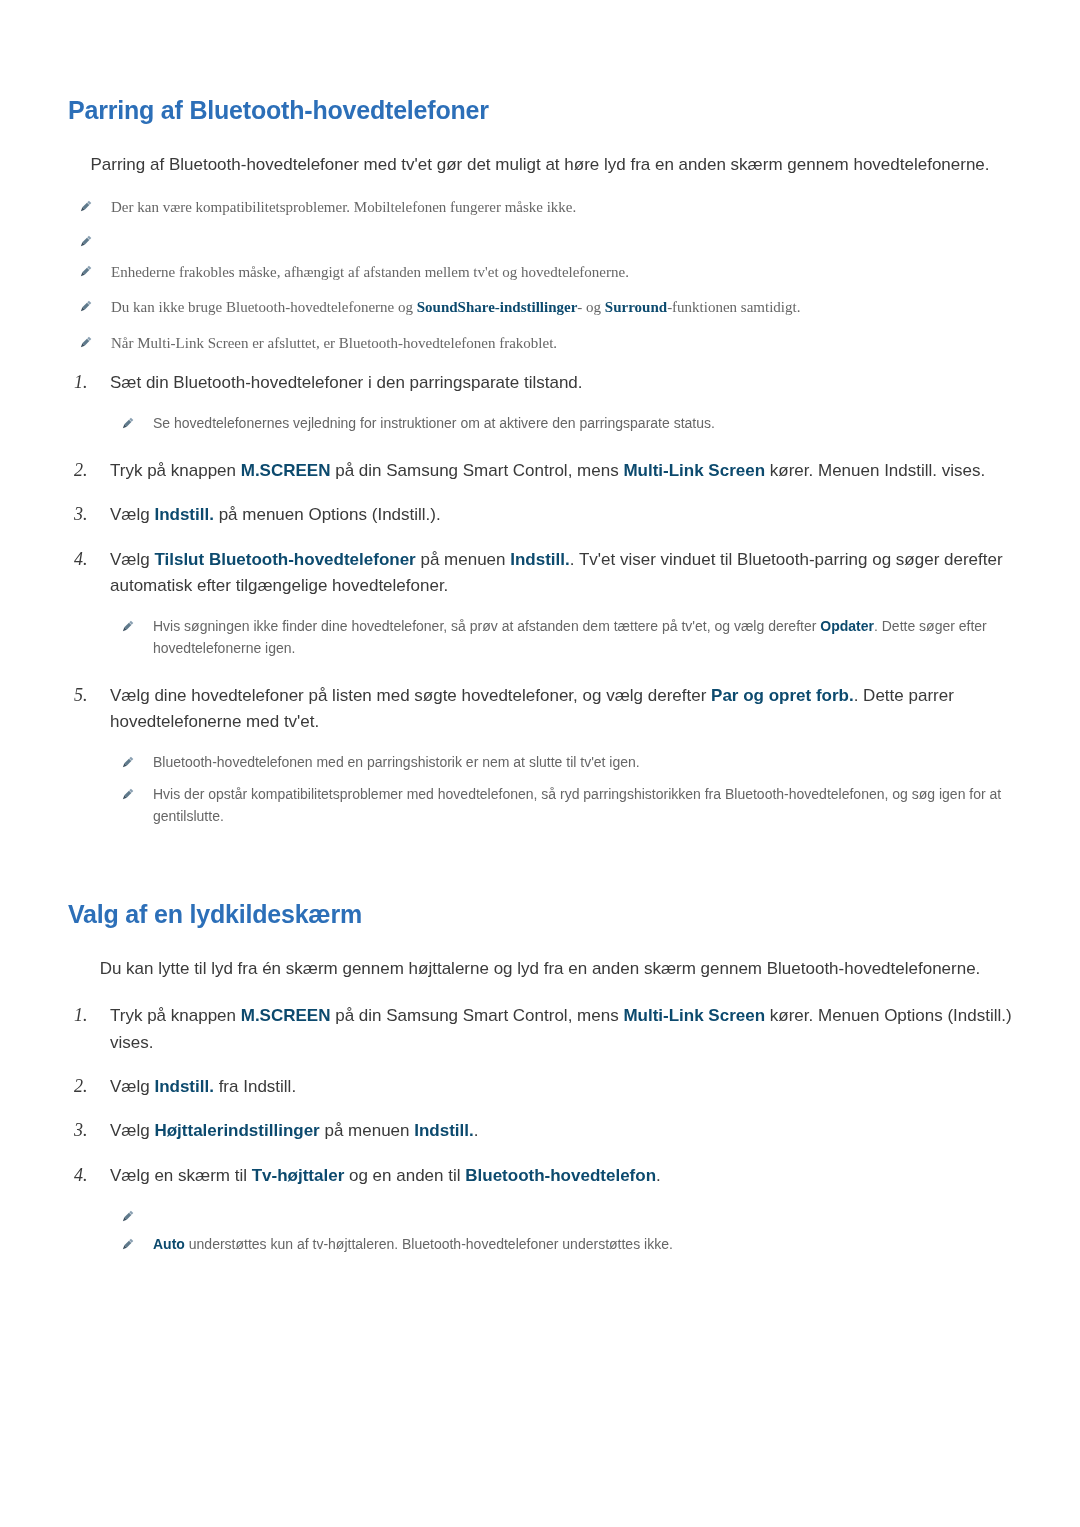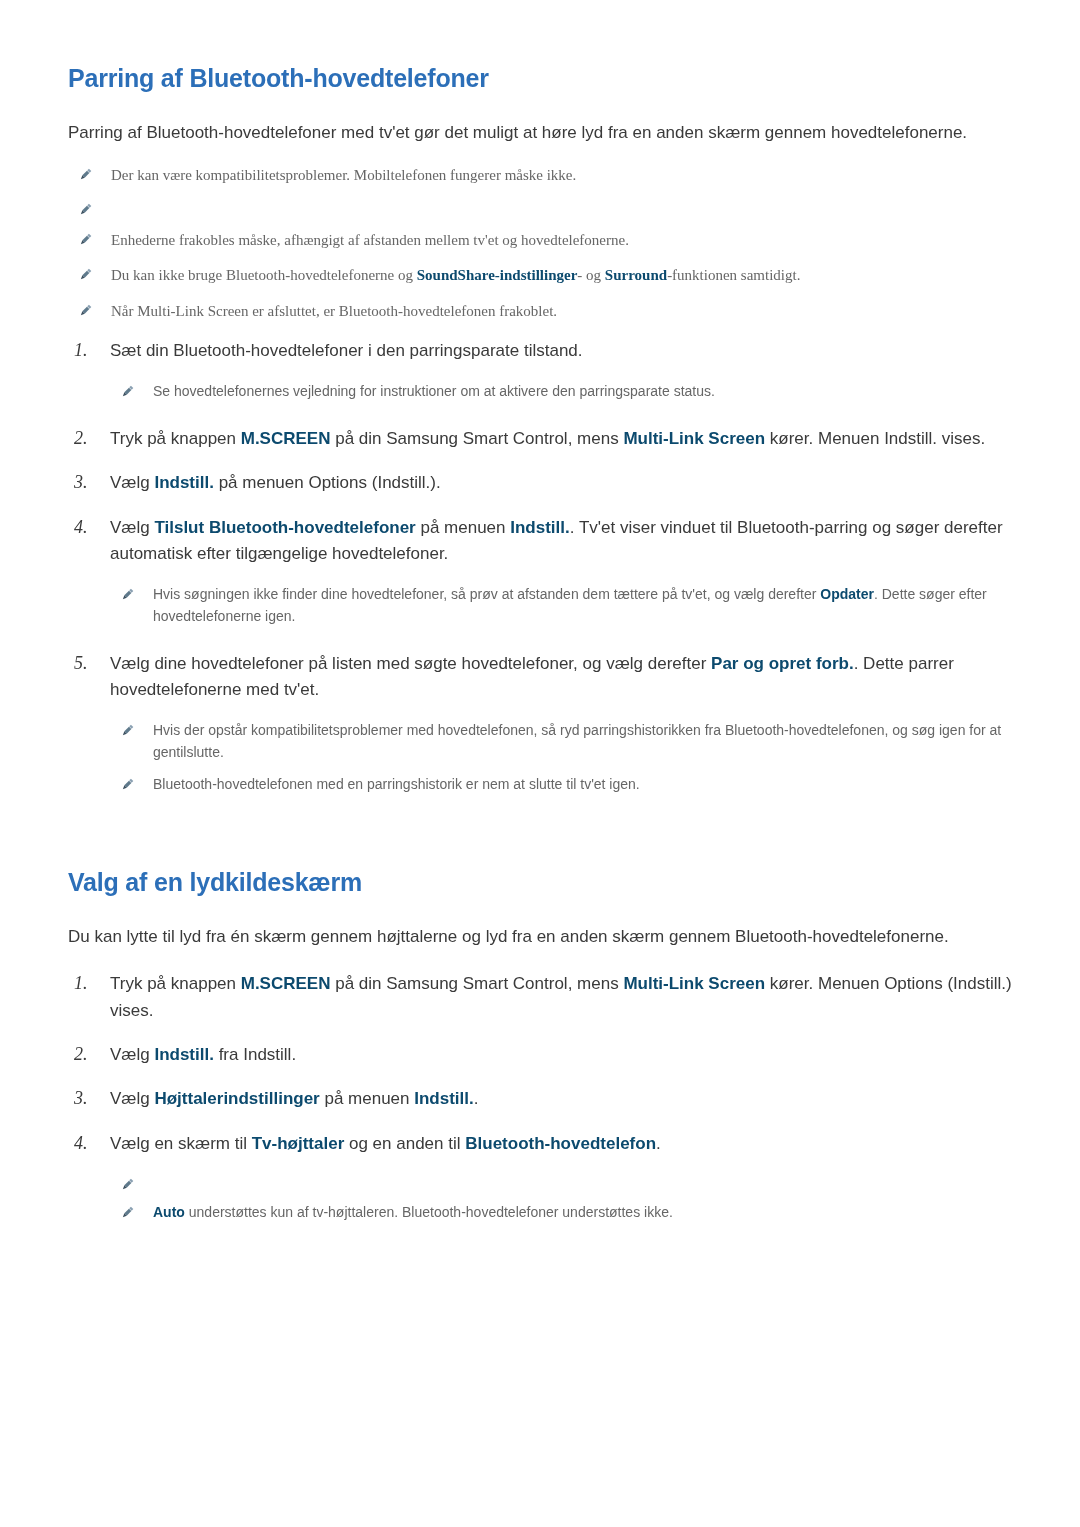--- a/index.html
+++ b/index.html
@@ -16,20 +16,21 @@
     color: #2c6fb8;
     font-size: 25px;
     font-weight: 700;
     margin: 0 0 22px 0;
     letter-spacing: -0.2px;
   }
   .intro {
     font-size: 17px;
     margin: 0 0 12px 0;
     line-height: 1.55;
+    text-align: center;
   }
   .note-list, .step-list, .subnote-list {
     list-style: none;
     margin: 0;
     padding: 0;
   }
   .note-list > li {
     display: flex;
     align-items: flex-start;
     gap: 18px;
@@ -71,21 +72,21 @@
   }
   .pencil {
     display: inline-block;
     width: 15px;
     height: 15px;
     flex: 0 0 15px;
     margin-top: 3px;
   }
   .pencil svg { display: block; }
   .kw { color: #0c4a6e; font-weight: 700; }
-  .section { margin-bottom: 55px; }
+  .section { margin-bottom: 55px; margin-top: 32px; }
   .subnote-list .body, .note-list .body { flex: 1; line-height: 1.55; }
 </style>
 </head>
 <body>
 
 <div class="section">
   <h2 class="h2">Parring af Bluetooth-hovedtelefoner</h2>
   <p class="intro">Parring af Bluetooth-hovedtelefoner med tv'et gør det muligt at høre lyd fra en anden skærm gennem hovedtelefonerne.</p>
 
   <ul class="note-list">
@@ -215,33 +216,33 @@
           <li>
             <span class="pencil">
                 <svg viewBox="0 0 16 16" width="15" height="15">
                   <g transform="rotate(45 8 8)">
                     <rect x="6.2" y="1" width="3.6" height="2.5" fill="#8aa0b2"></rect>
                     <rect x="6.2" y="4" width="3.6" height="7" fill="#5f7a8c"></rect>
                     <polygon points="6.2,11 9.8,11 8,15" fill="#3d5160"></polygon>
                   </g>
                 </svg>
               </span>
+            <span class="body">Bluetooth-hovedtelefonen med en parringshistorik er nem at slutte til tv'et igen.</span>
+          </li>
+          <li>
+            <span class="pencil">
+                <svg viewBox="0 0 16 16" width="15" height="15">
+                  <g transform="rotate(45 8 8)">
+                    <rect x="6.2" y="1" width="3.6" height="2.5" fill="#8aa0b2"></rect>
+                    <rect x="6.2" y="4" width="3.6" height="7" fill="#5f7a8c"></rect>
+                    <polygon points="6.2,11 9.8,11 8,15" fill="#3d5160"></polygon>
+                  </g>
+                </svg>
+              </span>
             <span class="body">Hvis der opstår kompatibilitetsproblemer med hovedtelefonen, så ryd parringshistorikken fra Bluetooth-hovedtelefonen, og søg igen for at gentilslutte.</span>
-          </li>
-          <li>
-            <span class="pencil">
-                <svg viewBox="0 0 16 16" width="15" height="15">
-                  <g transform="rotate(45 8 8)">
-                    <rect x="6.2" y="1" width="3.6" height="2.5" fill="#8aa0b2"></rect>
-                    <rect x="6.2" y="4" width="3.6" height="7" fill="#5f7a8c"></rect>
-                    <polygon points="6.2,11 9.8,11 8,15" fill="#3d5160"></polygon>
-                  </g>
-                </svg>
-              </span>
-            <span class="body">Bluetooth-hovedtelefonen med en parringshistorik er nem at slutte til tv'et igen.</span>
           </li>
         </ul>
       </div>
     </li>
   </ol>
 </div>
 
 <div class="section">
   <h2 class="h2">Valg af en lydkildeskærm</h2>
   <p class="intro">Du kan lytte til lyd fra én skærm gennem højttalerne og lyd fra en anden skærm gennem Bluetooth-hovedtelefonerne.</p>

